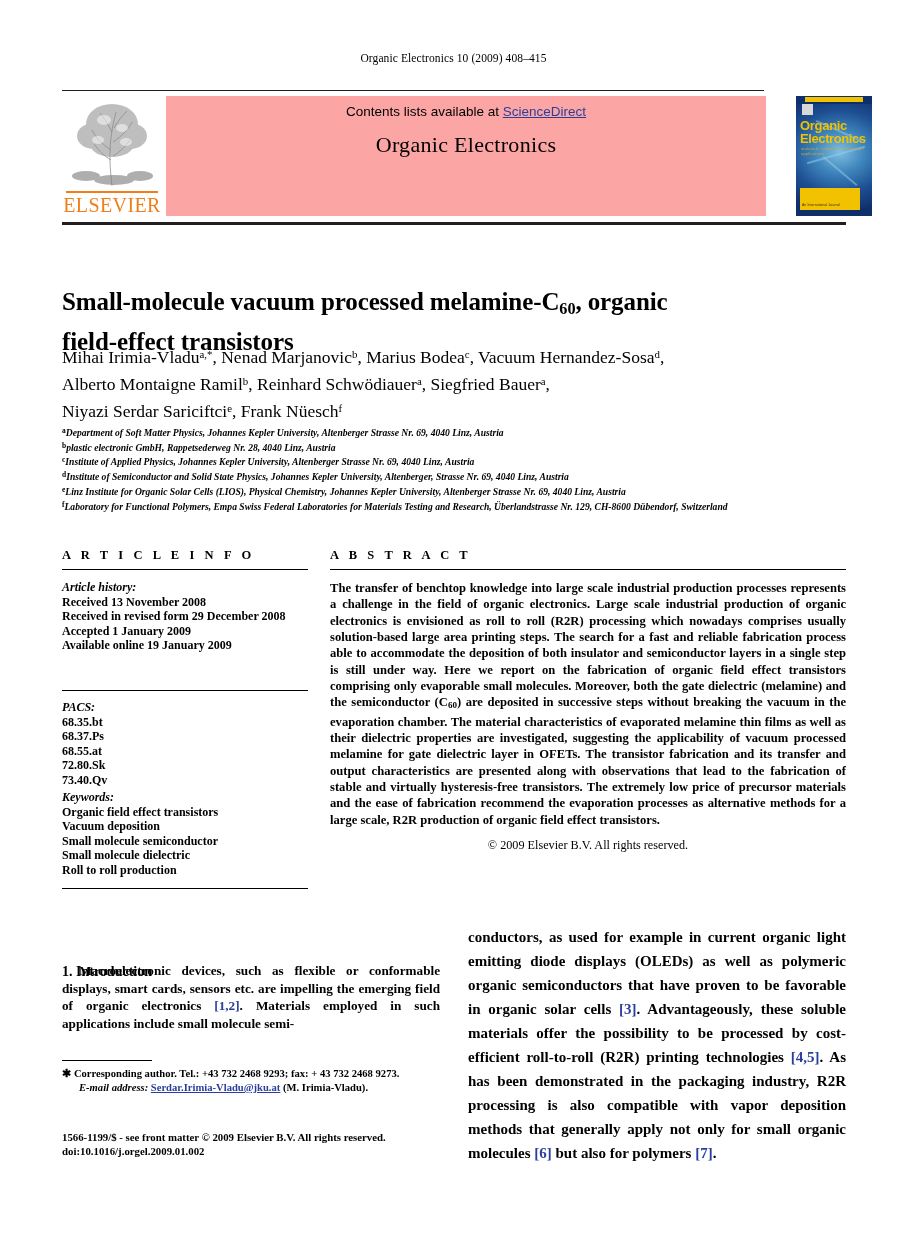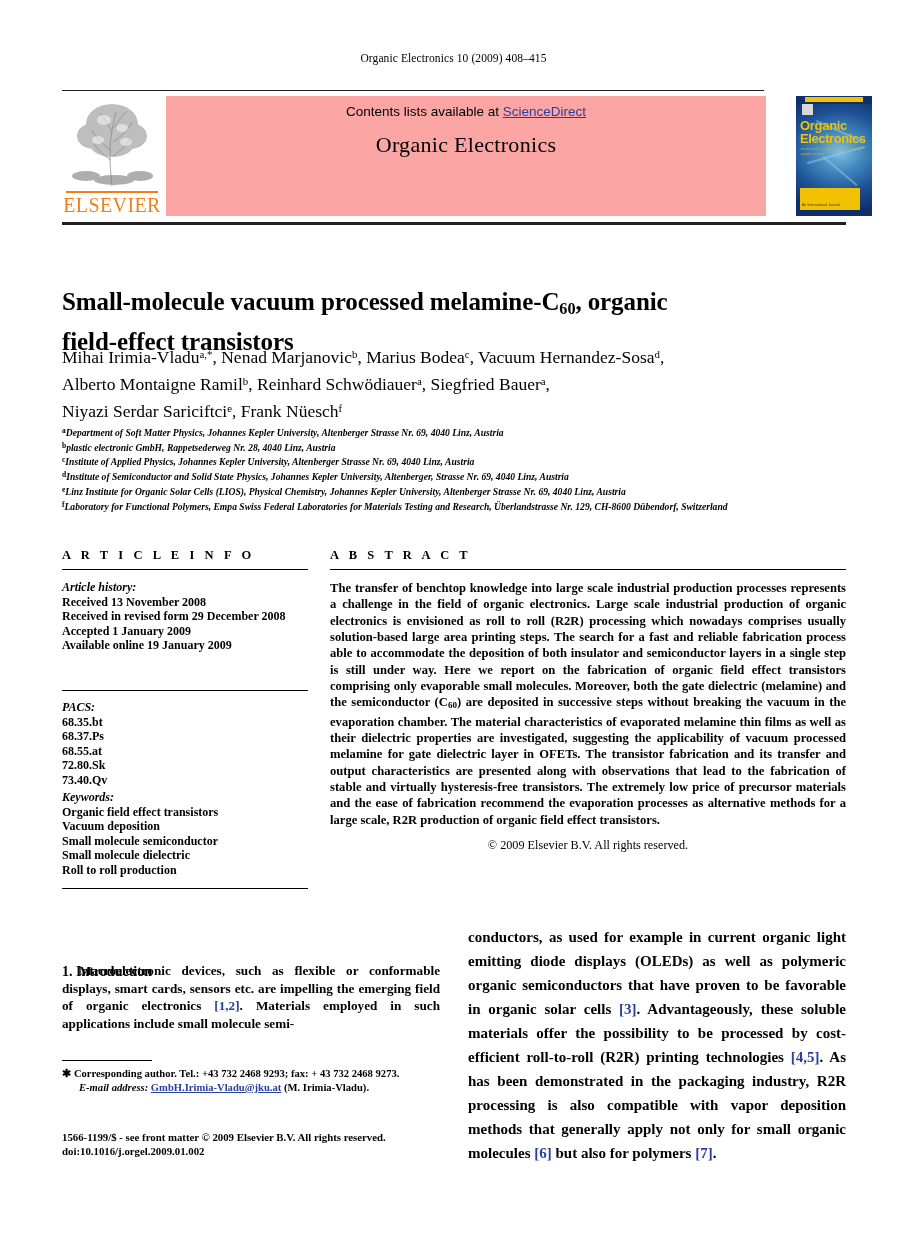--- a/index.html
+++ b/index.html
@@ -493,21 +493,21 @@
   <div class="body-col-l">
     <p class="indent" style="margin:0"><span>Macroelectronic devices, such as flexible or conformable displays, smart cards, sensors etc. are impelling the emerging field of organic electronics </span><span class="cite">[1,2]</span><span>. Materials employed in such applications include small molecule semi-</span></p>
   </div>
   <div class="body-col-r">
     <p style="margin:0"><span>conductors, as used for example in current organic light emitting diode displays (OLEDs) as well as polymeric organic semiconductors that have proven to be favorable in organic solar cells </span><span class="cite">[3]</span><span>. Advantageously, these soluble materials offer the possibility to be processed by cost-efficient roll-to-roll (R2R) printing technologies </span><span class="cite">[4,5]</span><span>. As has been demonstrated in the packaging industry, R2R processing is also compatible with vapor deposition methods that generally apply not only for small organic molecules </span><span class="cite">[6]</span><span> but also for polymers </span><span class="cite">[7]</span><span>.</span></p>
   </div>
 
   <div class="fn-rule"></div>
   <div class="footnote">
     <div><span class="star">✱</span> <span>Corresponding author. Tel.: +43 732 2468 9293; fax: + 43 732 2468 9273.</span></div>
-    <div style="padding-left:17px"><span class="em">E-mail address:</span> <a class="mail" href="#">GmbH.Irimia-Vladu@jku.at</a> <span>(M. Irimia-Vladu).</span></div>
+    <div style="padding-left:17px"><span class="em">E-mail address:</span> <a class="mail" href="#">Serdar.Irimia-Vladu@jku.at</a> <span>(M. Irimia-Vladu).</span></div>
   </div>
 
   <div class="issn">
     <div>1566-1199/$ - see front matter © 2009 Elsevier B.V. All rights reserved.</div>
     <div>doi:10.1016/j.orgel.2009.01.002</div>
   </div>
 
 </div>
 
 </body></html>

